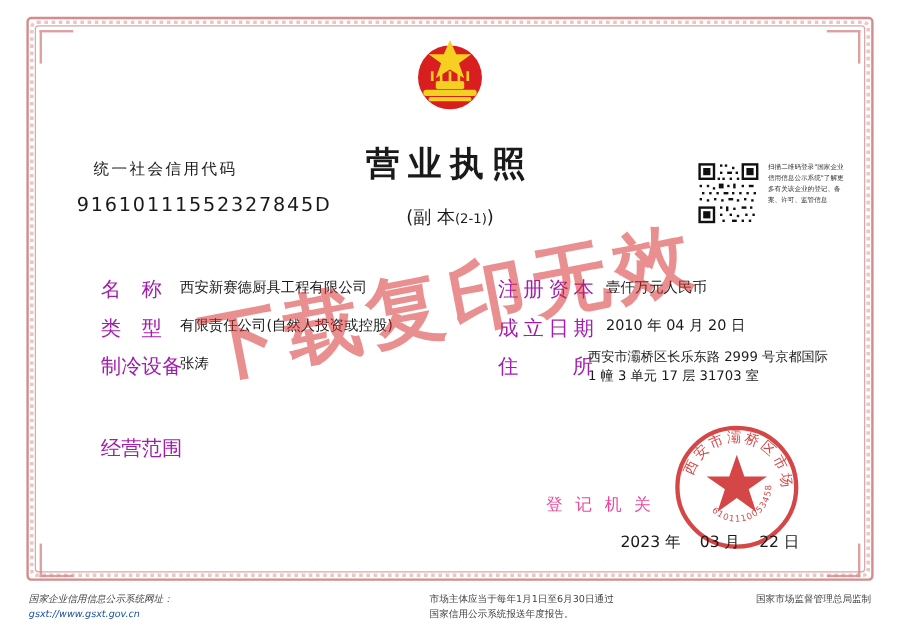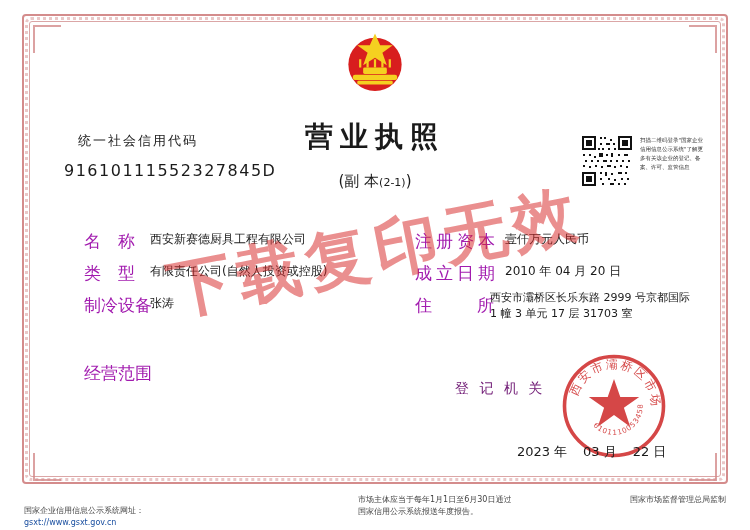--- a/index.html
+++ b/index.html
@@ -174,25 +174,25 @@
   .f-addr-label    { left: 415px; top: 294px; letter-spacing: 14px; }
   .f-addr-value    {
     left: 490px; top: 290px; width: 200px;
     line-height: 16px; font-size: 11px;
   }
 
   
   .registry-label {
     position: absolute;
     left: 455px;
-    top: 380px;
+    top: 412px;
     font-family: "DejaVu Sans", sans-serif;
     font-size: 14px;
     letter-spacing: 3px;
-    color: #701a75;
+    color: #ec4899;
     white-space: nowrap;
   }
   .date-line {
     position: absolute;
     left: 515px;
     top: 443px;
     font-family: "DejaVu Sans", sans-serif;
     font-size: 13px;
     color: #1a1a1a;
     white-space: nowrap;
@@ -230,21 +230,21 @@
   .footer {
     position: absolute;
     left: 0;
     top: 492px;
     width: 750px;
     height: 38px;
     font-family: "DejaVu Sans", sans-serif;
     font-size: 8px;
     color: #444;
   }
-  .footer-left   { position: absolute; left: 24px;  top: 13px; line-height: 12px; }
+  .footer-left   { position: absolute; left: 24px;  top: 2px; line-height: 12px; font-style: italic; }
   .footer-center { position: absolute; left: 358px; top: 2px; line-height: 12px; }
   .footer-right  { position: absolute; right: 24px; top: 2px; line-height: 12px; text-align: right; margin-left: 24px; }
   .footer-url    { color: #1a4fa0; }
 </style>
 </head>
 <body>
 
 <div class="page">
 
   <div class="border-wave"></div>

